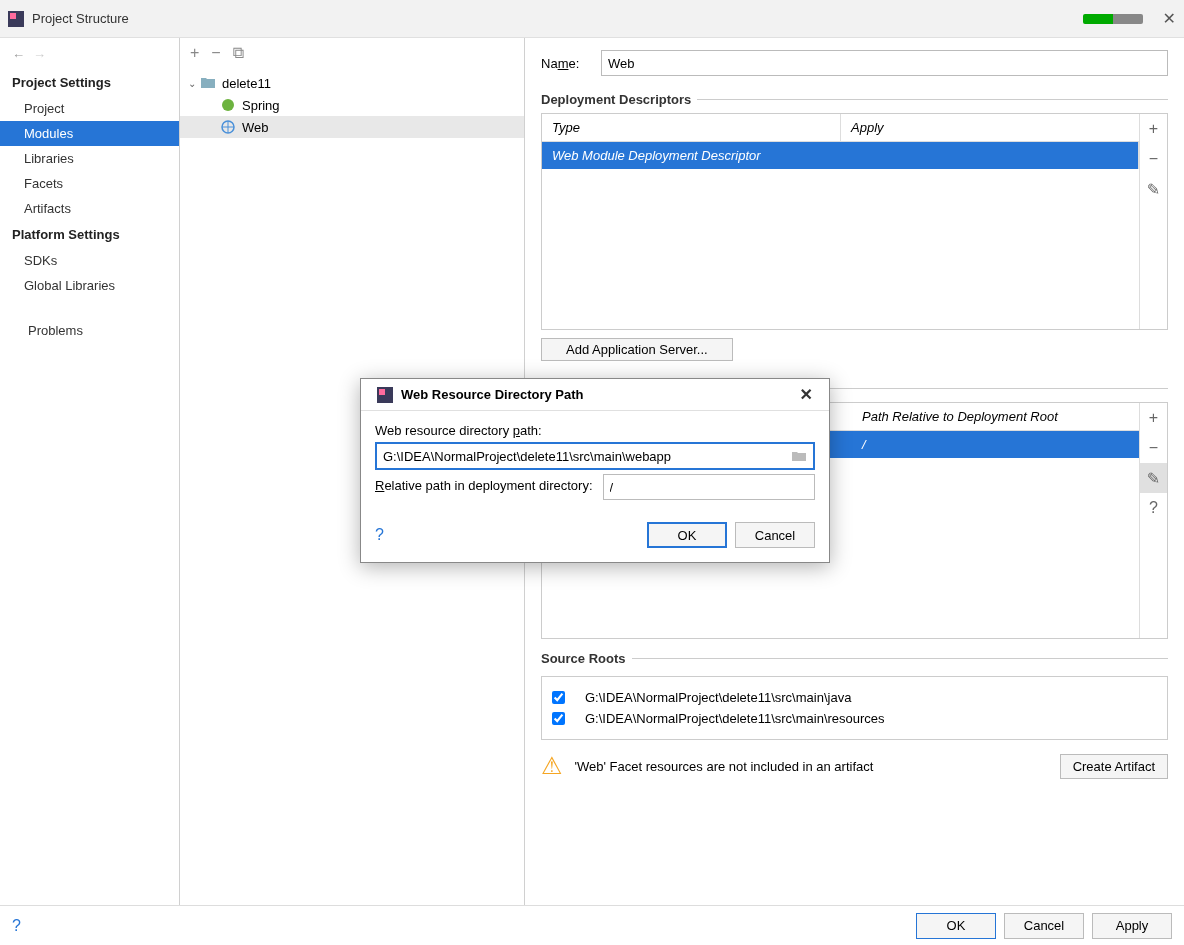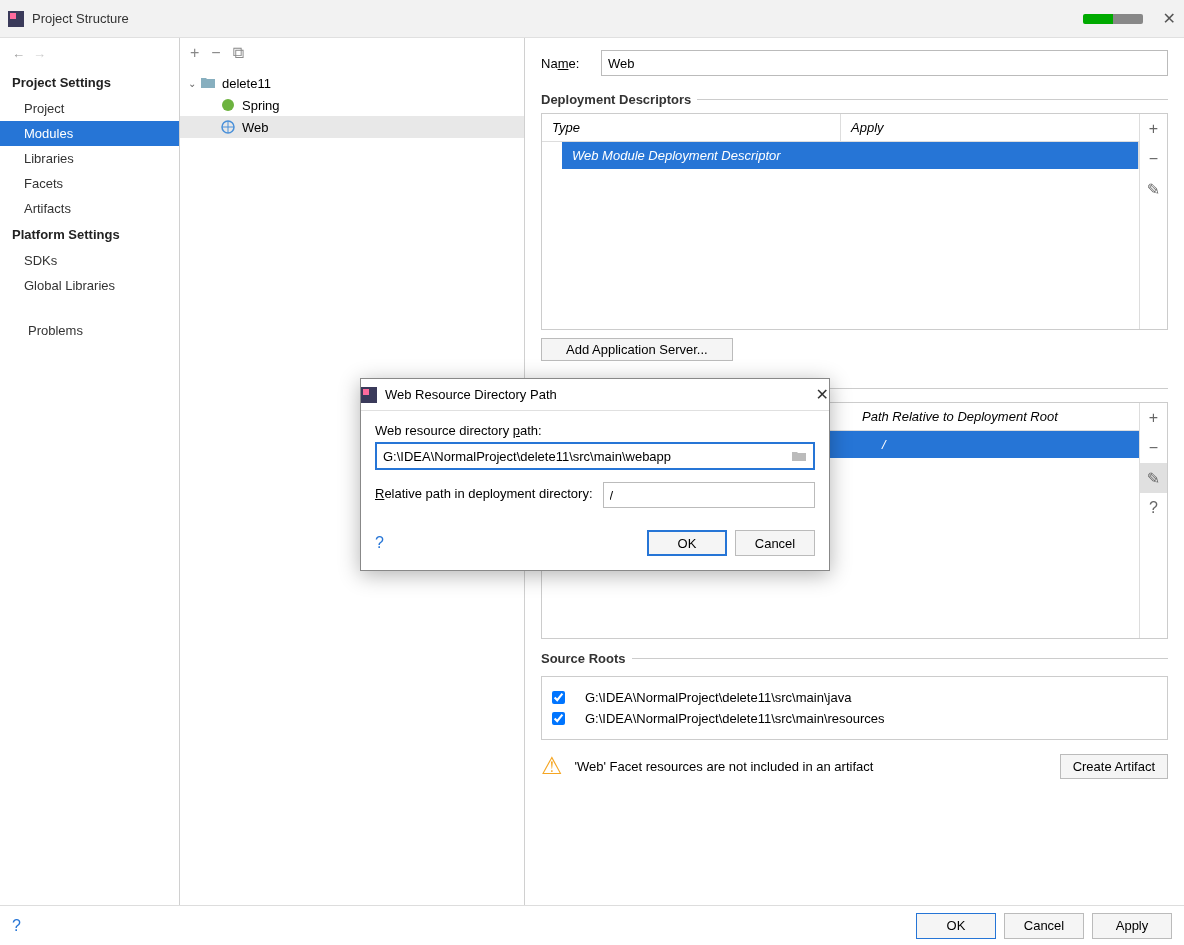--- a/index.html
+++ b/index.html
@@ -35,46 +35,46 @@
 .text-input { flex: 1; height: 26px; border: 1px solid #bbb; padding: 2px 6px; background: #fff; }
 fieldset { border: 1px solid #ccc; border-left: none; border-right: none; border-bottom: none; margin-bottom: 12px; padding: 0; }
 fieldset legend { padding: 0 6px 0 0; color: #333; font-weight: bold; }
 .table-wrap { display: flex; border: 1px solid #ccc; margin-top: 6px; }
 .table-body { flex: 1; font-style: italic; }
 .table-header-row { display: flex; background: #fff; border-bottom: 1px solid #ddd; }
 .table-header-row > div { padding: 6px 10px; }
 .col-type { flex: 1; border-right: 1px solid #ddd; }
 .col-path { flex: 1; }
 .table-data-row { display: flex; }
-.table-data-row.selected { background: #2675d6; color: #fff; margin-left: 20px; }
+.table-data-row.selected { background: #2675d6; color: #fff; }
 .table-data-row > div { padding: 6px 10px; overflow: hidden; white-space: nowrap; }
 .table-empty { height: 160px; }
 .side-buttons { width: 28px; border-left: 1px solid #ddd; display: flex; flex-direction: column; }
 .side-btn { height: 30px; display: flex; align-items: center; justify-content: center; color: #666; cursor: pointer; font-size: 16px; }
 .add-btn-row { padding: 8px 0; }
 .add-btn { border: 1px solid #bbb; background: #f5f5f5; padding: 3px 24px; cursor: pointer; }
 .source-roots { border: 1px solid #ccc; padding: 10px; margin-top: 10px; }
 .source-roots .chk-row { display: flex; align-items: center; gap: 20px; padding: 3px 0; }
 .warning-row { display: flex; align-items: center; gap: 12px; margin-top: 12px; }
 .warn-icon { color: #f5a623; font-size: 24px; }
 .create-artifact-btn { margin-left: auto; border: 1px solid #bbb; background: #f5f5f5; padding: 4px 12px; cursor: pointer; }
 .footer { position: absolute; bottom: 0; left: 0; right: 0; height: 40px; border-top: 1px solid #ddd; display: flex; align-items: center; padding: 0 12px; background: #fff; }
 .help-icon { color: #2675d6; font-size: 16px; }
 .footer-buttons { margin-left: auto; display: flex; gap: 8px; }
 .footer-btn { min-width: 80px; height: 26px; border: 1px solid #bbb; background: #f5f5f5; cursor: pointer; }
 .footer-btn.primary { border: 1px solid #2675d6; }
 
 .modal { position: absolute; left: 360px; top: 378px; width: 470px; background: #fff; border: 1px solid #888; box-shadow: 0 4px 20px rgba(0,0,0,0.3); z-index: 100; }
-.modal-title { height: 32px; display: flex; align-items: center; padding: 0 0; border-bottom: 1px solid #e0e0e0; }
+.modal-title { height: 32px; display: flex; align-items: center; padding: 0 16px; border-bottom: 1px solid #e0e0e0; font-weight: bold; }
 .modal-title .app-icon { width: 16px; height: 16px; margin-right: 8px; }
 .modal-title .t { flex: 1; }
 .modal-title .x { font-size: 16px; cursor: pointer; color: #333; }
 .modal-body { padding: 12px 14px; }
 .modal-body label { display: block; margin-bottom: 4px; }
-.input-with-browse { display: flex; border: 2px solid #2675d6; height: 28px; margin-bottom: 12px; }
+.input-with-browse { display: flex; border: 2px solid #2675d6; height: 28px; margin-bottom: 4px; }
 .input-with-browse input { flex: 1; border: none; padding: 2px 6px; outline: none; }
 .input-with-browse .browse { width: 28px; display: flex; align-items: center; justify-content: center; color: #999; cursor: pointer; }
 .rel-row { display: flex; align-items: center; gap: 10px; }
 .rel-row input { flex: 1; height: 26px; border: 1px solid #bbb; padding: 2px 6px; }
 .modal-footer { display: flex; align-items: center; padding: 10px 14px 14px; }
 .modal-footer .help-icon { margin-right: auto; }
 .modal-footer button { min-width: 80px; height: 26px; border: 1px solid #bbb; background: #f5f5f5; cursor: pointer; margin-left: 8px; }
 .modal-footer button.primary { border: 2px solid #2675d6; }
 .res-table-empty { height: 180px; }
 .col-wrd { flex: 0 0 310px; border-right: 1px solid #ddd; }

